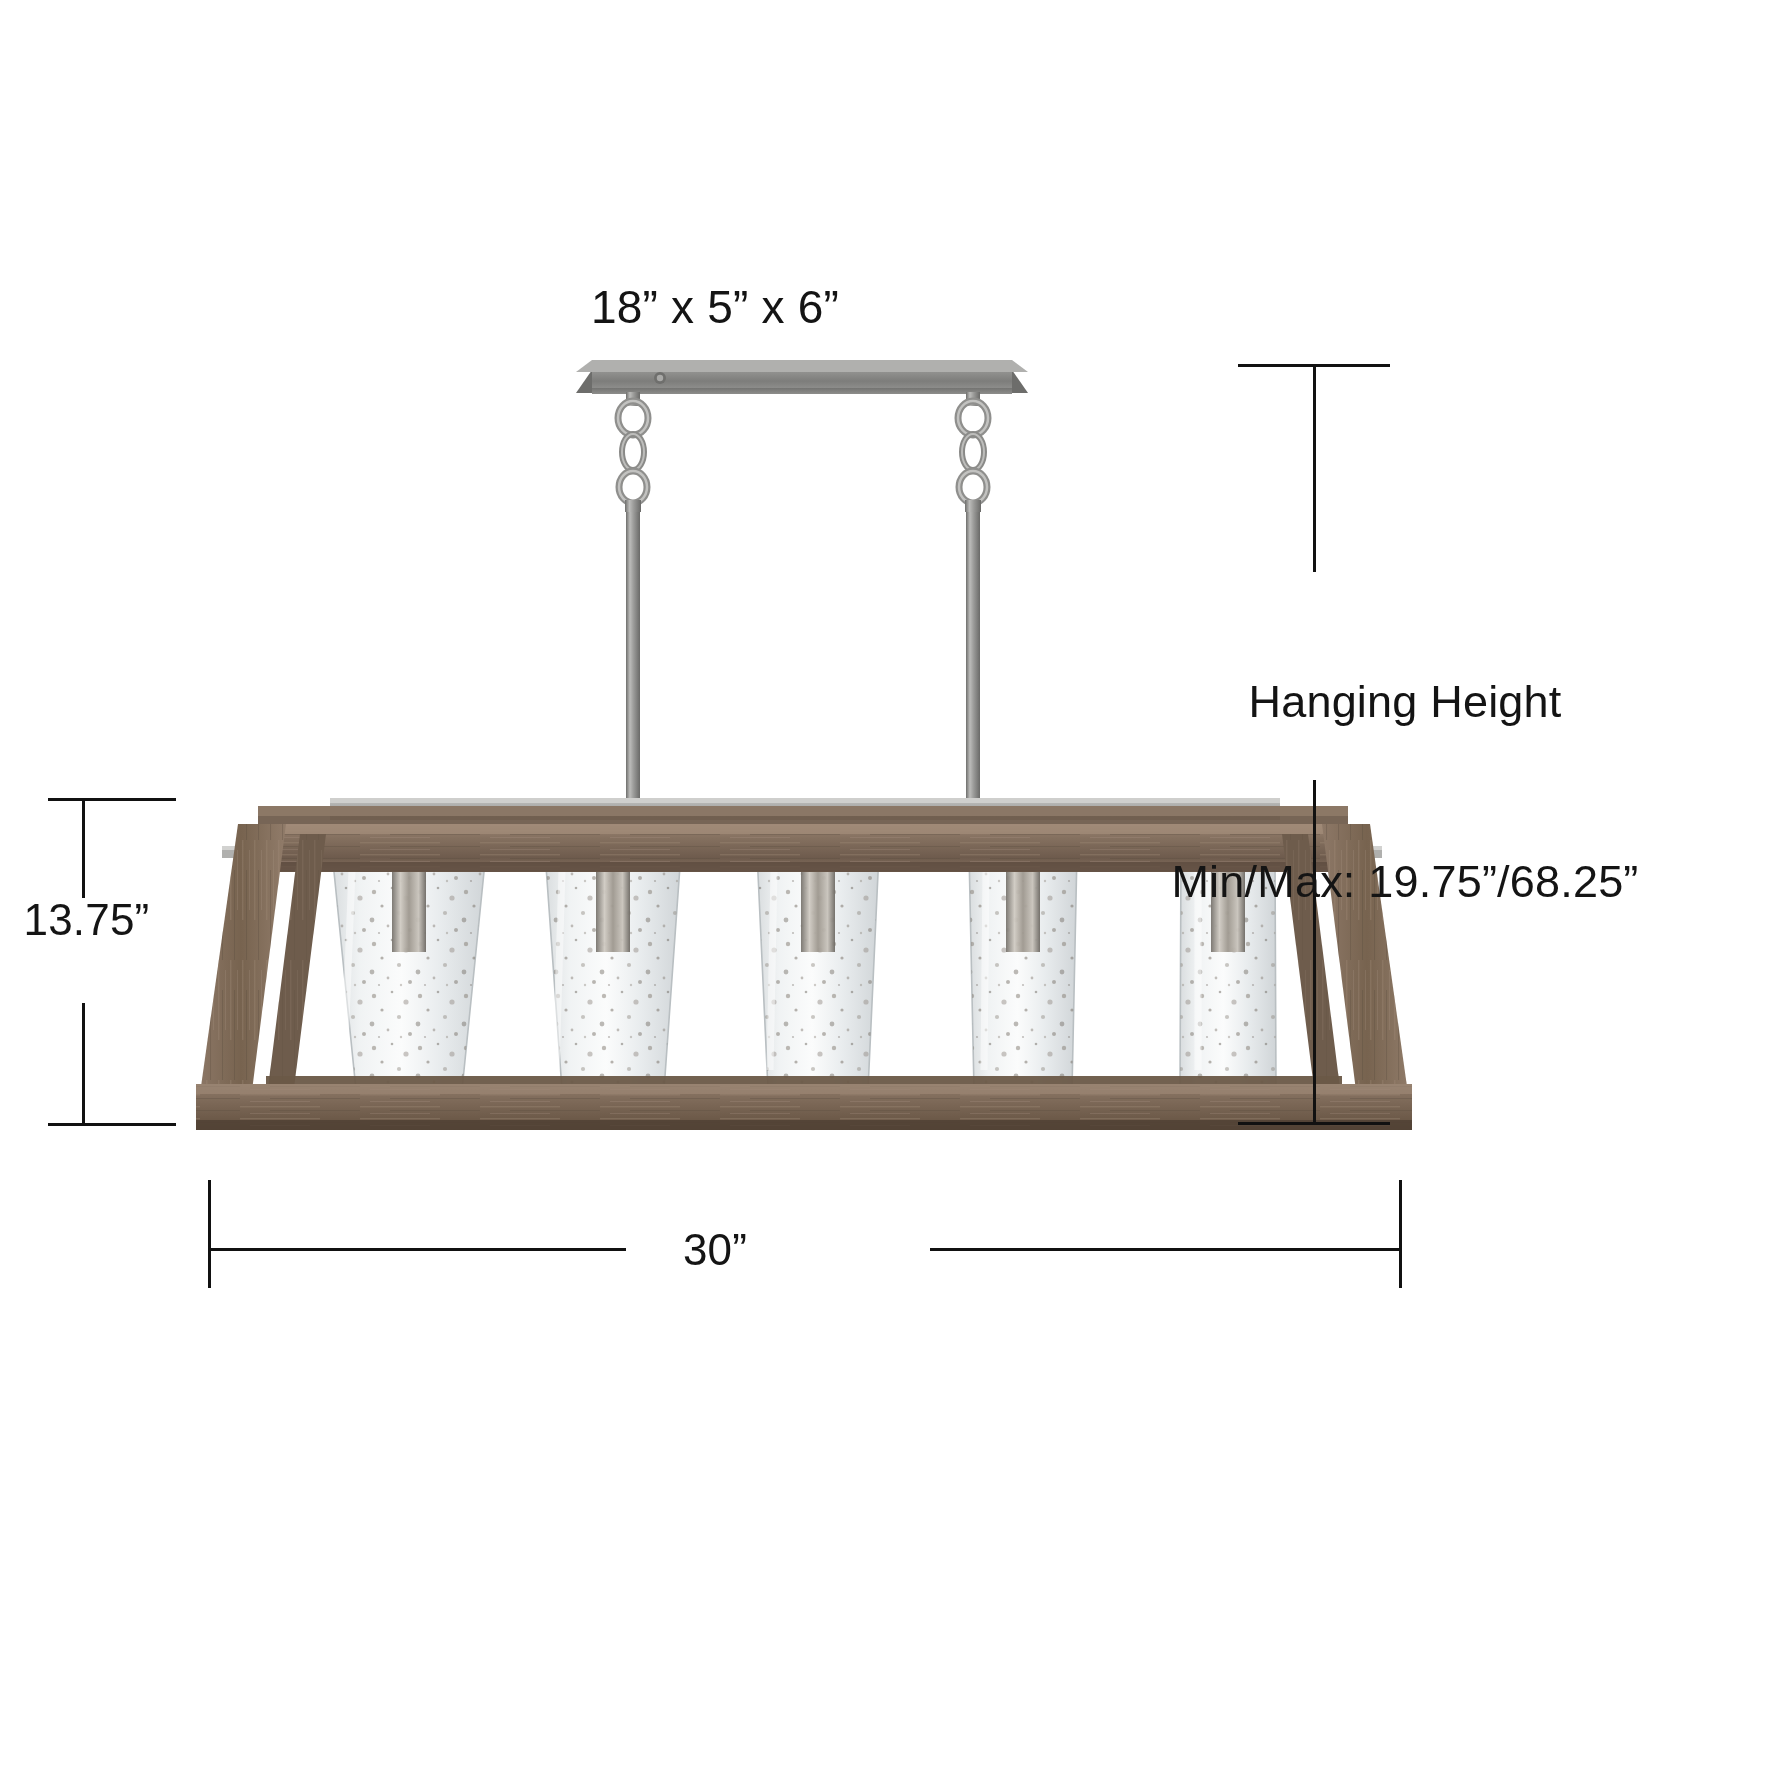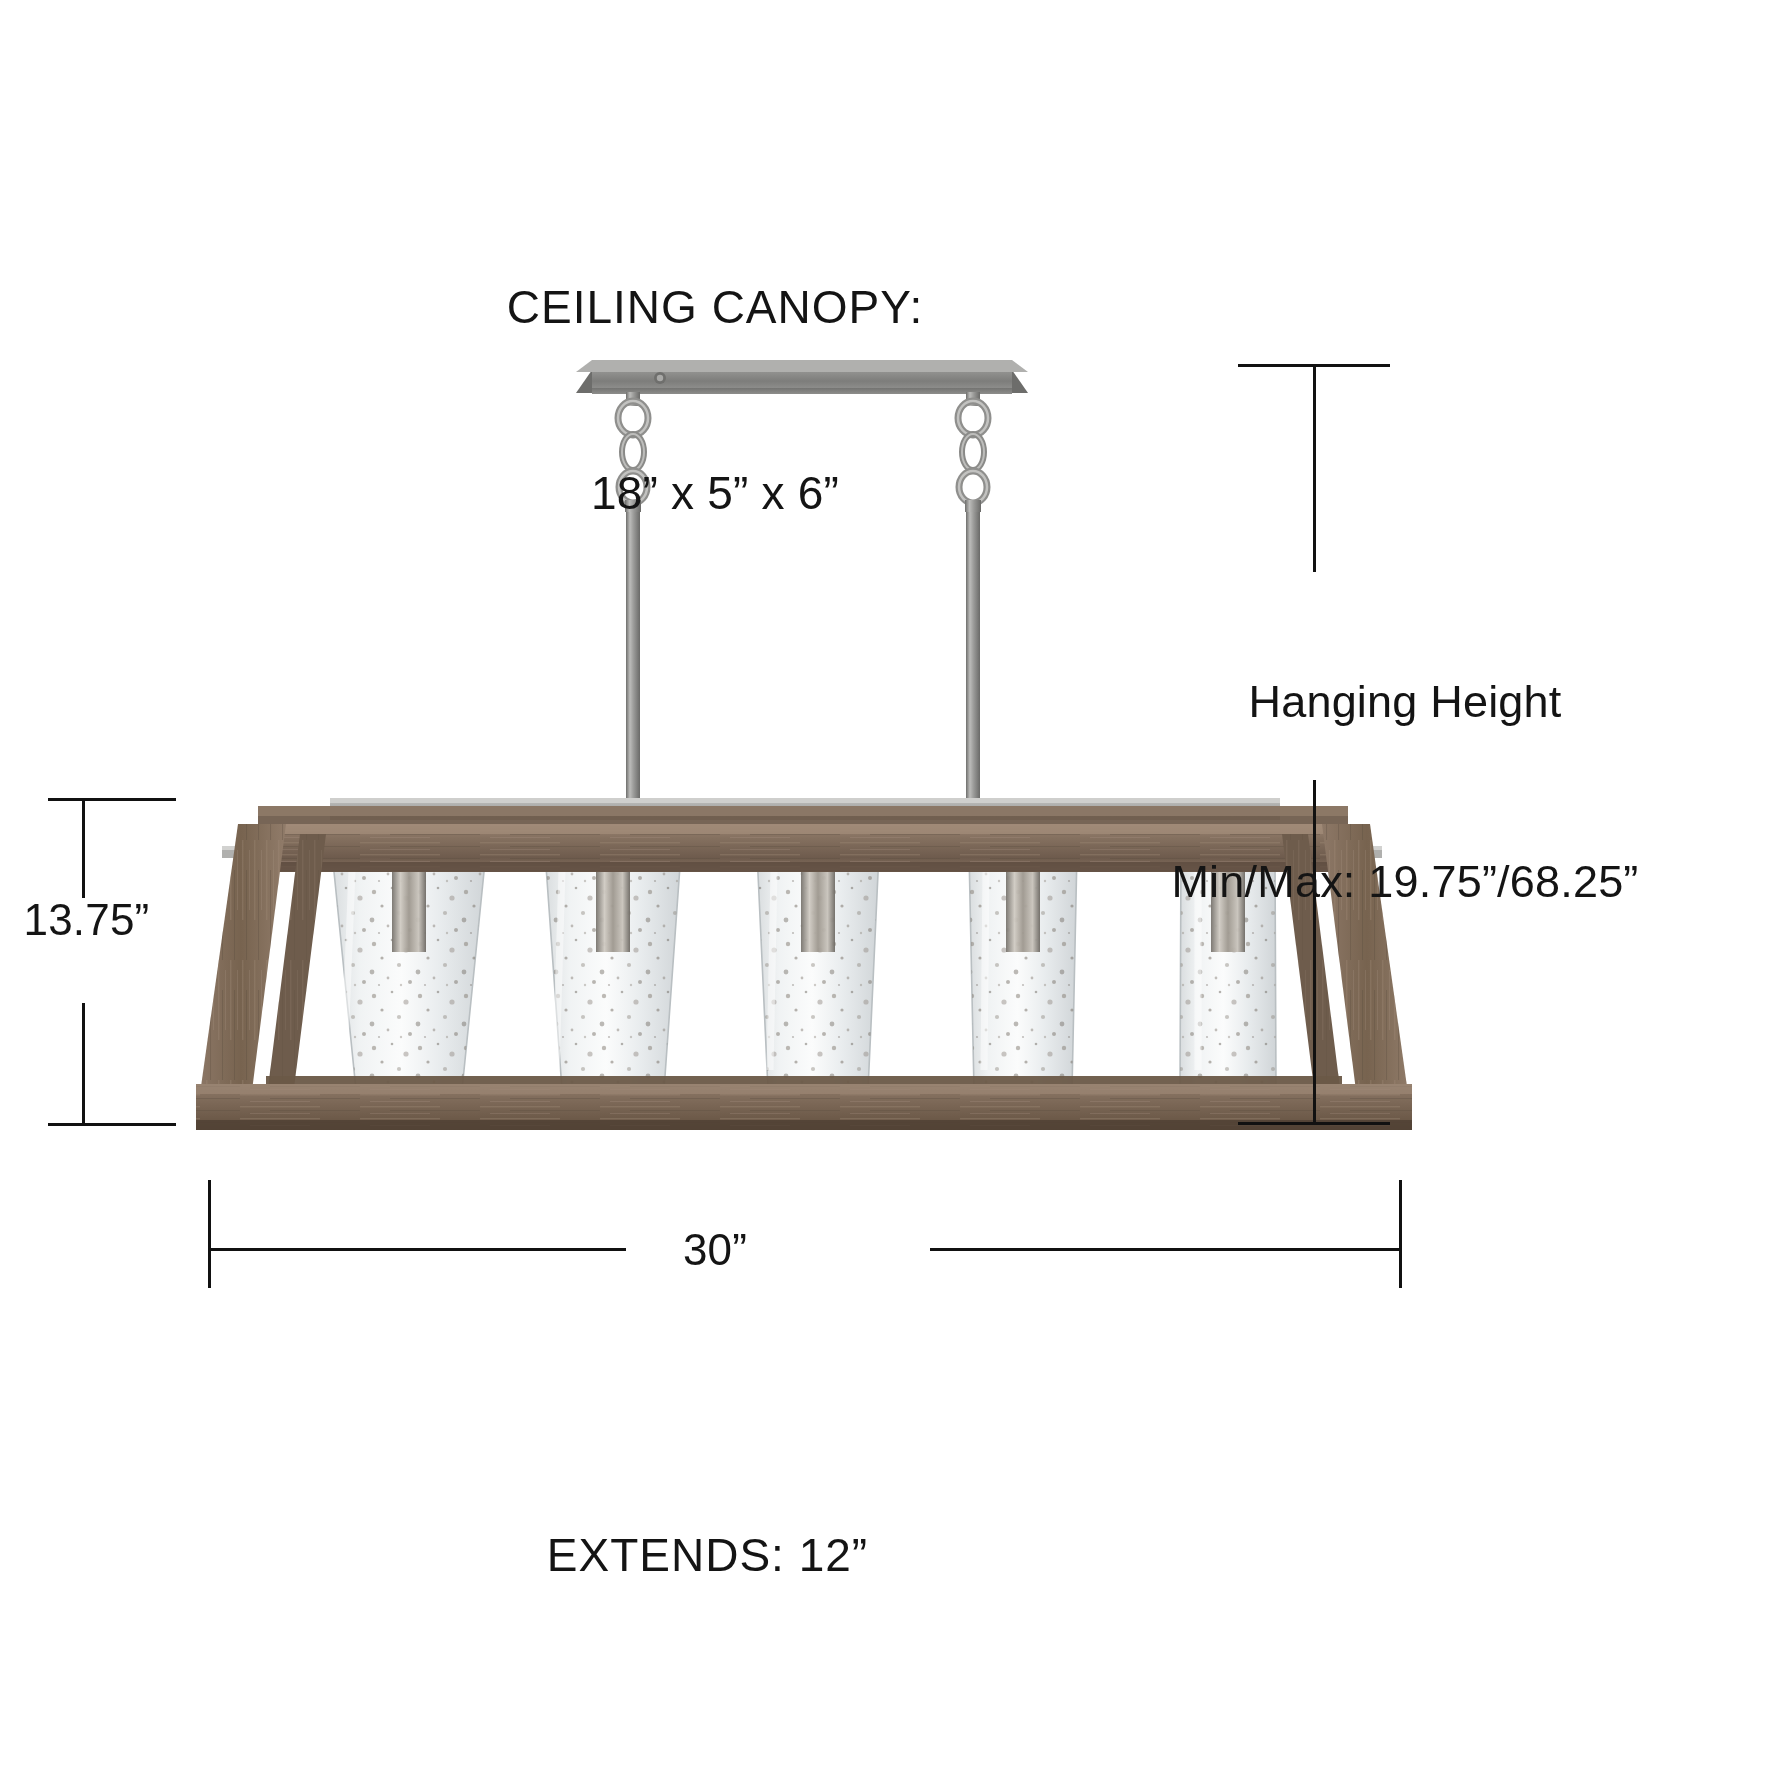--- a/index.html
+++ b/index.html
@@ -341,28 +341,26 @@
   <div class="dim-v-line" style="left:82px; top:798px; height:100px;"></div>
   <div class="dim-v-line" style="left:82px; top:1003px; height:123px;"></div>
   <div class="dim-cap-h" style="left:48px; top:1123px; width:128px;"></div>
 
   <div class="dim-cap-v" style="left:208px; top:1180px; height:108px;"></div>
   <div class="dim-h-line" style="left:208px; top:1248px; width:418px;"></div>
   <div class="dim-h-line" style="left:930px; top:1248px; width:472px;"></div>
   <div class="dim-cap-v" style="left:1399px; top:1180px; height:108px;"></div>
 
   <div class="txt" id="canopy-label">
-    <span class="l1">CEILING CANOPY:</span>
     <span class="l2">18” x 5” x 6”</span>
   </div>
 
   <div class="txt" id="hanging-label">
     <span class="l1">Hanging Height</span>
     <span class="l2">Min/Max: 19.75”/68.25”</span>
   </div>
 
   <div class="txt" id="height-label">13.75”</div>
 
   <div class="txt" id="width-label">30”</div>
 
-  <div class="txt" id="extends-label">EXTENDS: 12”</div>
 
 </div>
 
 </body></html>

